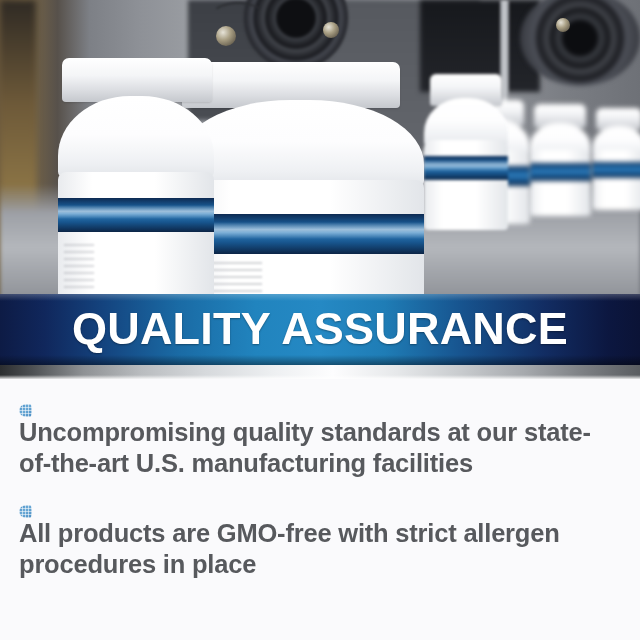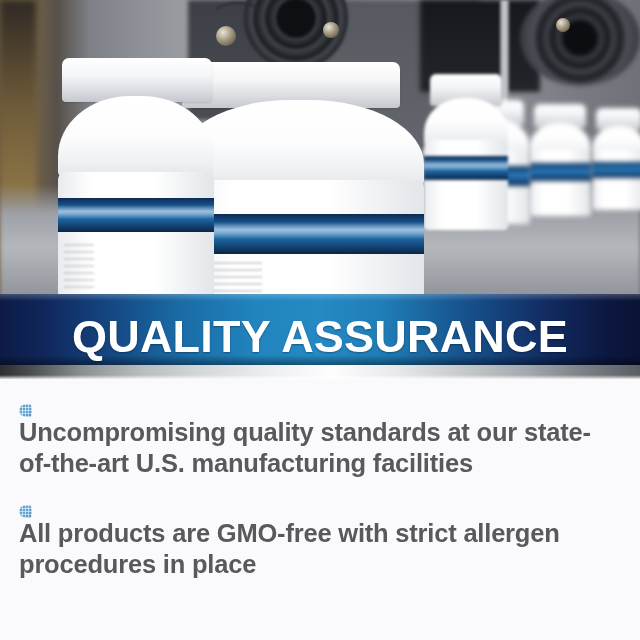--- a/index.html
+++ b/index.html
@@ -161,21 +161,21 @@
     background: linear-gradient(180deg, rgba(255,255,255,0.22), rgba(255,255,255,0));
   }
   .banner::after {
     content: "";
     position: absolute;
     left: 0; bottom: 0; width: 100%; height: 10px;
     background: linear-gradient(180deg, rgba(0,0,0,0), rgba(0,0,0,0.42));
   }
   .banner-title {
     position: absolute;
-    left: 0; right: 0; top: 12px;
+    left: 0; right: 0; top: 4px;
     height: 62px;
     display: flex;
     align-items: center;
     justify-content: center;
     font-size: 45px;
     font-weight: bold;
     color: #ffffff;
     letter-spacing: 0.2px;
     text-shadow: 0 1px 2px rgba(0,0,0,0.35);
     z-index: 3;

